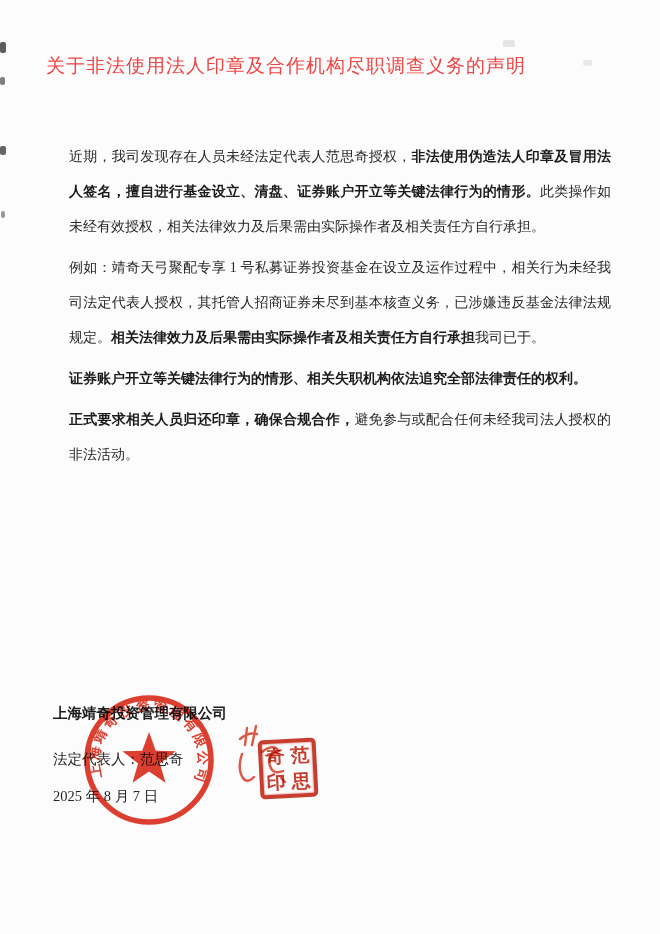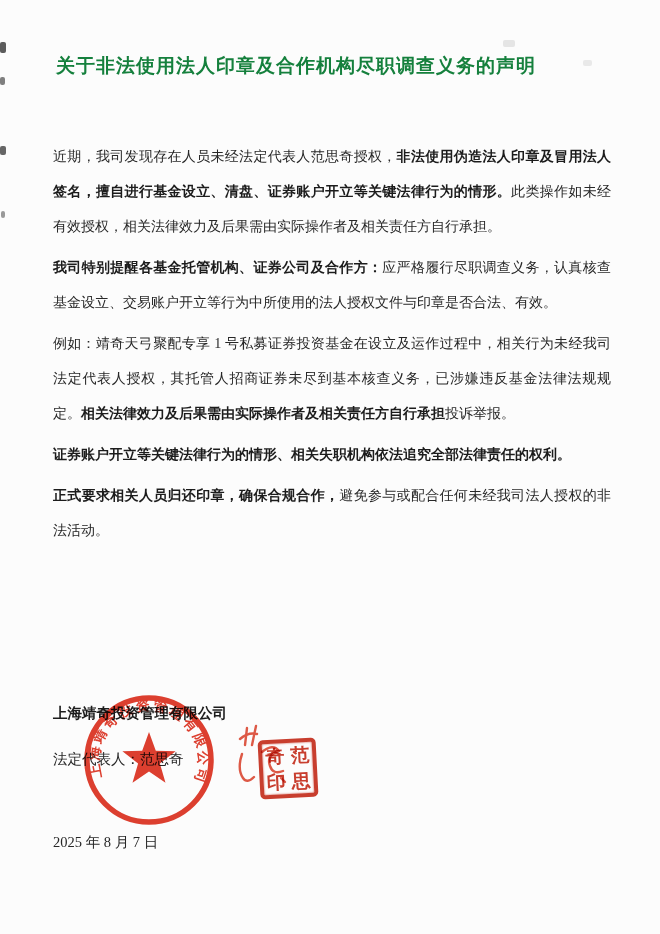--- a/index.html
+++ b/index.html
@@ -11,34 +11,34 @@
   }
   *{box-sizing:border-box;}
   html,body{margin:0;padding:0;}
   body{
     width:660px;height:934px;position:relative;overflow:hidden;
     background:var(--paper);
     color:var(--ink);
     font-family:"Liberation Serif","DejaVu Serif",serif;
   }
   .doc-title{
-    position:absolute;left:56px;top:53px;width:560px;
-    font-size:19px;font-weight:700;letter-spacing:1px;color:#15803d;
+    position:absolute;left:46px;top:53px;width:560px;
+    font-size:19px;font-weight:400;letter-spacing:1px;color:#ef4444;
   }
   .paras{
     position:absolute;left:53px;top:139px;width:558px;
     font-size:14px;line-height:35px;text-align:justify;
     color:var(--ink);
   }
-  .para{margin:0 0 6px 0;}
+  .para{margin:0 0 6px 16px;}
   .para .b{font-weight:700;color:#1c1c1c;}
   .sig-line{position:absolute;left:53px;font-size:14.5px;line-height:20px;}
   .sig-company{top:703px;font-weight:700;color:#1c1c1c;}
   .sig-rep{top:749px;}
-  .sig-date{top:832px;font-family:Liberation Serif, serif;}
+  .sig-date{top:786px;font-family:Liberation Serif, serif;}
   .round-seal{
     position:absolute;left:80px;top:691px;width:138px;height:138px;
     mix-blend-mode:multiply;opacity:.96;
   }
   .round-seal svg{display:block;}
   .square-seal{
     position:absolute;left:259px;top:739px;width:58px;height:59px;
     border:4px solid var(--seal-red-dark);border-radius:5px;
     transform:rotate(-3deg);
     display:grid;grid-template-columns:1fr 1fr;grid-template-rows:1fr 1fr;
@@ -69,22 +69,21 @@
 <div class="artifact a2"></div>
 <div class="artifact a3"></div>
 <div class="artifact a4"></div>
 <div class="artifact a5"></div>
 <div class="artifact a6"></div>
 
 <div class="doc-title">关于非法使用法人印章及合作机构尽职调查义务的声明</div>
 
 <div class="paras">
     <p class="para"><span>近期，我司发现存在人员未经法定代表人范思奇授权，</span><span class="b">非法使用伪造法人印章及冒用法人签名，擅自进行基金设立、清盘、证券账户开立等关键法律行为的情形。</span><span>此类操作如未经有效授权，相关法律效力及后果需由实际操作者及相关责任方自行承担。</span></p>
-    <p class="para"><span class="b">我司特别提醒各基金托管机构、证券公司及合作方：</span><span>应严格履行尽职调查义务，认真核查基金设立、交易账户开立等行为中所使用的法人授权文件与印章是否合法、有效。</span></p>
-    <p class="para"><span>例如：靖奇天弓聚配专享 1 号私募证券投资基金在设立及运作过程中，相关行为未经我司法定代表人授权，其托管人招商证券未尽到基本核查义务，已涉嫌违反基金法律法规规定。</span><span class="b">相关法律效力及后果需由实际操作者及相关责任方自行承担</span><span>投诉举报。</span></p>
+    <p class="para"><span>例如：靖奇天弓聚配专享 1 号私募证券投资基金在设立及运作过程中，相关行为未经我司法定代表人授权，其托管人招商证券未尽到基本核查义务，已涉嫌违反基金法律法规规定。</span><span class="b">相关法律效力及后果需由实际操作者及相关责任方自行承担</span><span>我司已于。</span></p>
     <p class="para"><span class="b">证券账户开立等关键法律行为的情形、相关失职机构依法追究全部法律责任的权利。</span></p>
     <p class="para"><span class="b">正式要求相关人员归还印章，确保合规合作，</span><span>避免参与或配合任何未经我司法人授权的非法活动。</span></p>
   </div>
 
 <div class="sig-line sig-company">上海靖奇投资管理有限公司</div>
 <div class="sig-line sig-rep">
   <span>法定代表人：</span><span>范思奇</span>
 </div>
 <div class="sig-line sig-date">2025 年 8 月 7 日</div>
 

